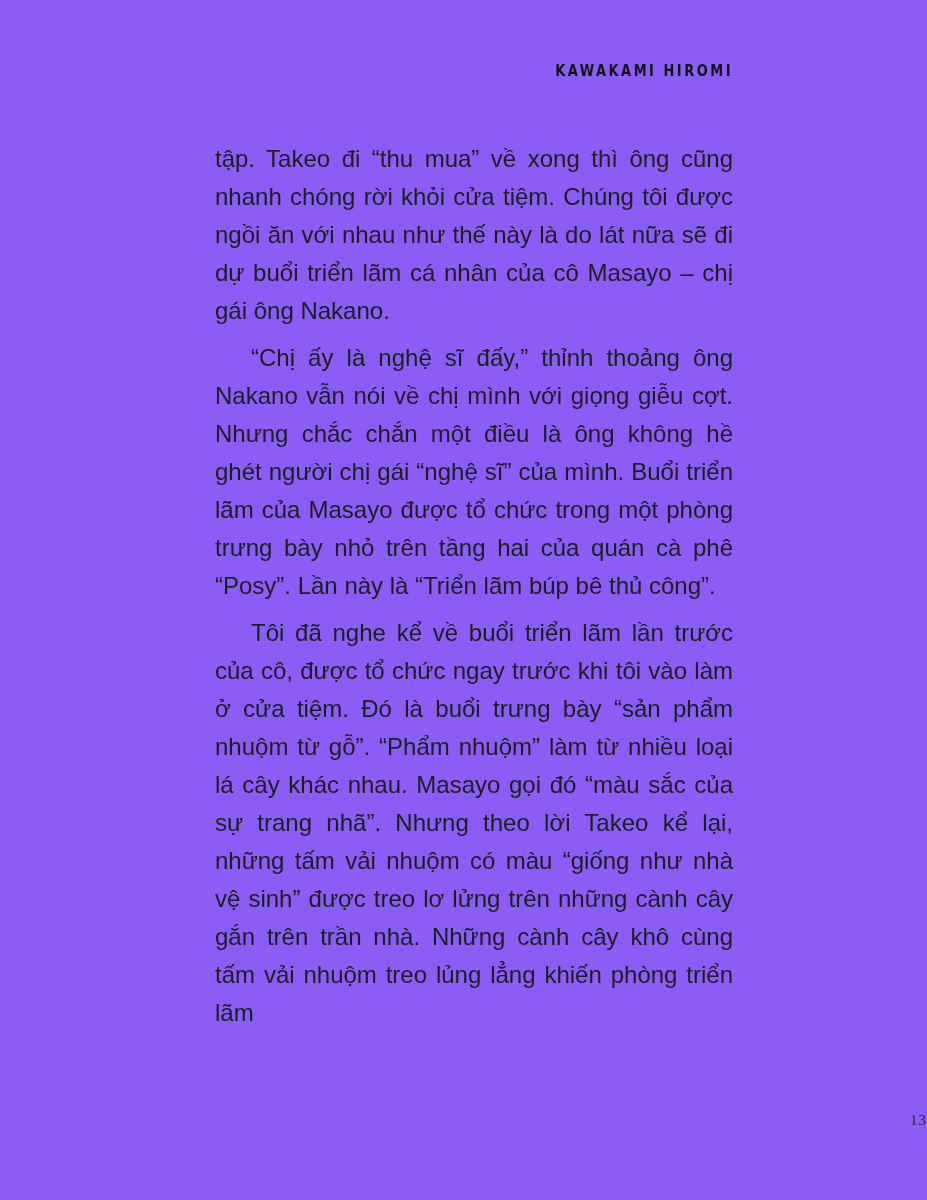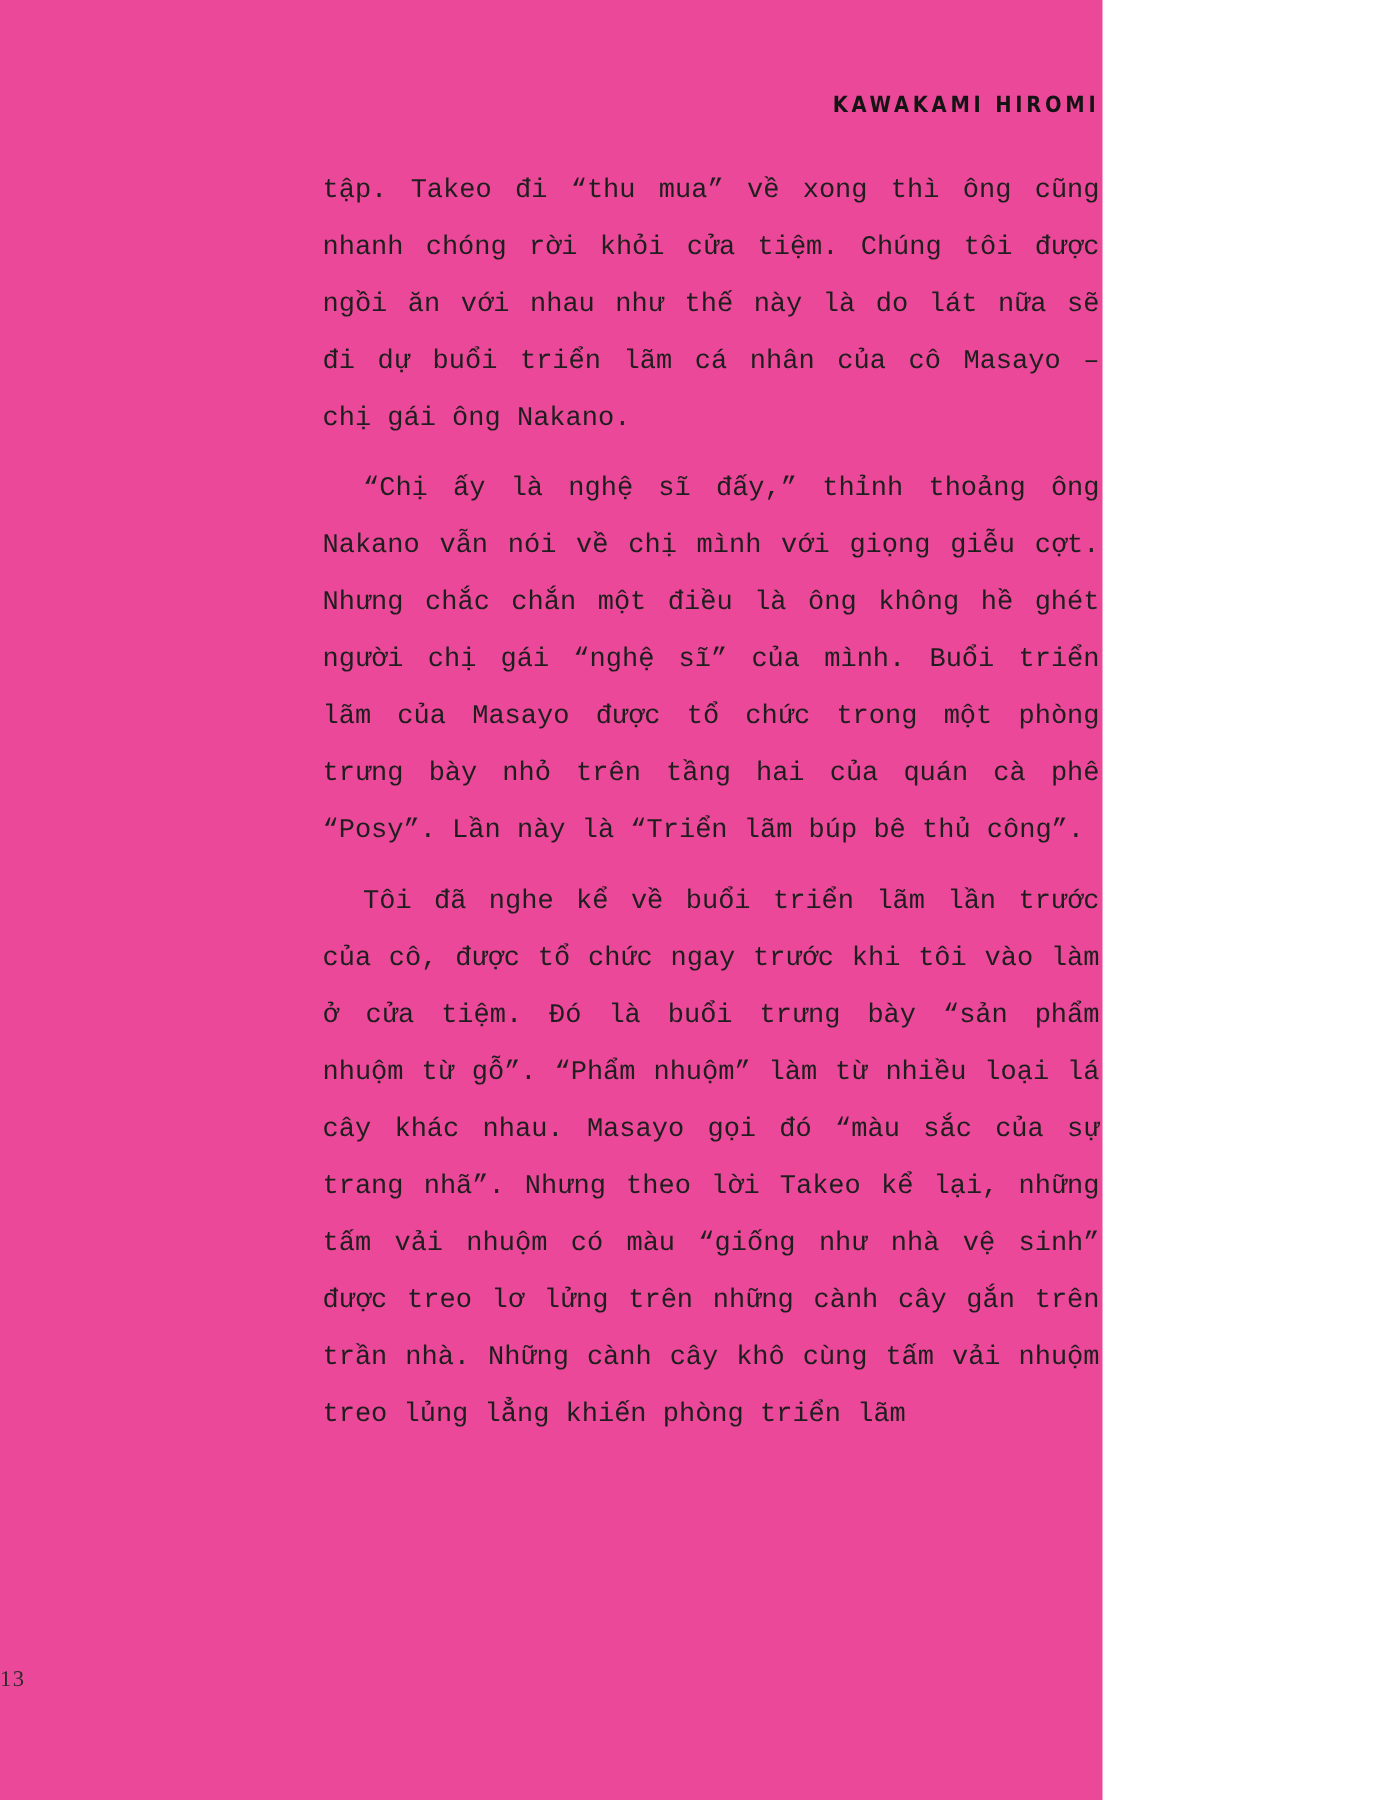--- a/index.html
+++ b/index.html
@@ -2,64 +2,64 @@
 <html><head>
 <meta charset="utf-8">
 <style>
   html, body {
     margin: 0;
     padding: 0;
     background: #ffffff;
   }
   .book-page {
     position: relative;
-    width: 735px;
+    width: 927px;
     height: 1200px;
-    background: #ec4899;
+    background: #8b5cf6;
     overflow: hidden;
     color: #1e1e1e;
   }
   .running-header {
     position: absolute;
     top: 62px;
     left: 215px;
     width: 518px;
     text-align: right;
     font-family: "DejaVu Sans", sans-serif;
     font-weight: 700;
     font-size: 13px;
     letter-spacing: 2.5px;
     color: #141414;
     transform: scaleY(1.15);
     transform-origin: top right;
   }
   .text-block {
     position: absolute;
-    top: 108px;
+    top: 140px;
     left: 215px;
     width: 518px;
-    font-family: Liberation Mono, monospace;
-    font-size: 18px;
+    font-family: Liberation Sans, sans-serif;
+    font-size: 24px;
     line-height: 38px;
     text-align: justify;
     color: #1e1e1e;
   }
   .para {
     margin: 0 0 9px 0;
     text-indent: 1.5em;
   }
   .para.first {
     text-indent: 0;
   }
   .page-number {
     position: absolute;
     top: 1112px;
     left: 0;
     width: 927px;
-    text-align: left;
+    text-align: right;
     font-family: "Liberation Serif", "DejaVu Serif", serif;
     font-size: 15px;
     letter-spacing: 1px;
     color: #2b2b2b;
   }
 </style>
 </head>
 <body>
 
 <div class="book-page">

